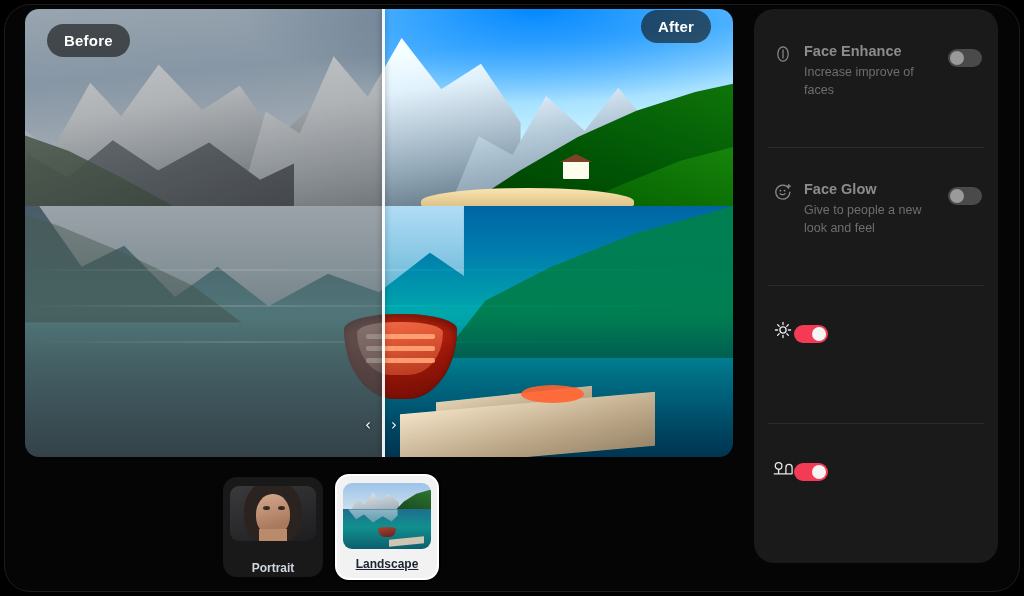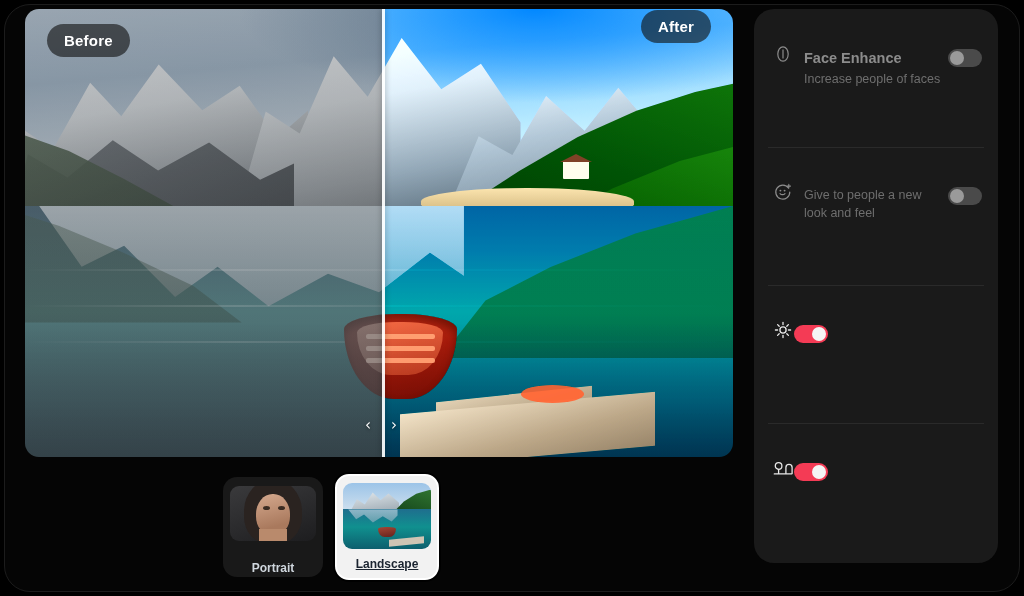--- a/index.html
+++ b/index.html
@@ -297,21 +297,21 @@
   }
   .setting + .setting:before {
     content:''; position:absolute; left:14px; right:14px; top:0;
     height:1px; background:#2a2a2a;
   }
   .s-icon {
     width:22px; flex:0 0 22px;
     margin-top:14px;
     display:flex; align-items:center; justify-content:center;
   }
-  .s-text { flex:1 1 auto; padding-left:10px; padding-right:6px; margin-top:18px; }
+  .s-text { flex:1 1 auto; padding-left:10px; padding-right:6px; margin-top:11px; }
   .s-title {
     font-size:14.5px; font-weight:bold;
     margin-bottom:4px;
     line-height:1.25;
   }
   .s-desc {
     font-size:12.5px;
     line-height:1.4;
   }
   .s-off .s-title { color:#8c8c8c; }
@@ -457,38 +457,39 @@
 
     <div class="setting s-off">
       <div class="s-icon">
         <svg width="16" height="18" viewBox="0 0 16 18">
           <ellipse cx="8" cy="9" rx="5.2" ry="7.2" fill="none" stroke="#8c8c8c" stroke-width="1.2"></ellipse>
           <line x1="8" y1="4.5" x2="8" y2="13.5" stroke="#8c8c8c" stroke-width="1.2"></line>
         </svg>
       </div>
       <div class="s-text">
         <div class="s-title">Face Enhance</div>
-        <div class="s-desc">Increase people of faces</div>
+        <div class="s-desc">Increase improve of faces</div>
       </div>
       <div class="toggle off">
         <div class="knob"></div>
       </div>
     </div>
 
     <div class="setting s-off">
       <div class="s-icon">
         <svg width="18" height="18" viewBox="0 0 18 18">
           <path d="M14.6 5.2a7 7 0 1 0 1.2 3.8" fill="none" stroke="#8c8c8c" stroke-width="1.2" stroke-linecap="round"></path>
           <circle cx="6.4" cy="7.6" r="0.95" fill="#8c8c8c"></circle>
           <circle cx="10.6" cy="7.6" r="0.95" fill="#8c8c8c"></circle>
           <path d="M6 10.6a3.4 3.4 0 0 0 5 0" fill="none" stroke="#8c8c8c" stroke-width="1.2" stroke-linecap="round"></path>
           <path d="M14.8 1.4v3.4M13.1 3.1h3.4" stroke="#8c8c8c" stroke-width="1.1" stroke-linecap="round"></path>
         </svg>
       </div>
       <div class="s-text">
+        <div class="s-title">Face Glow</div>
         <div class="s-desc">Give to people a new look and feel</div>
       </div>
       <div class="toggle off">
         <div class="knob"></div>
       </div>
     </div>
 
     <div class="setting s-on">
       <div class="s-icon">
         <svg width="18" height="18" viewBox="0 0 18 18">

